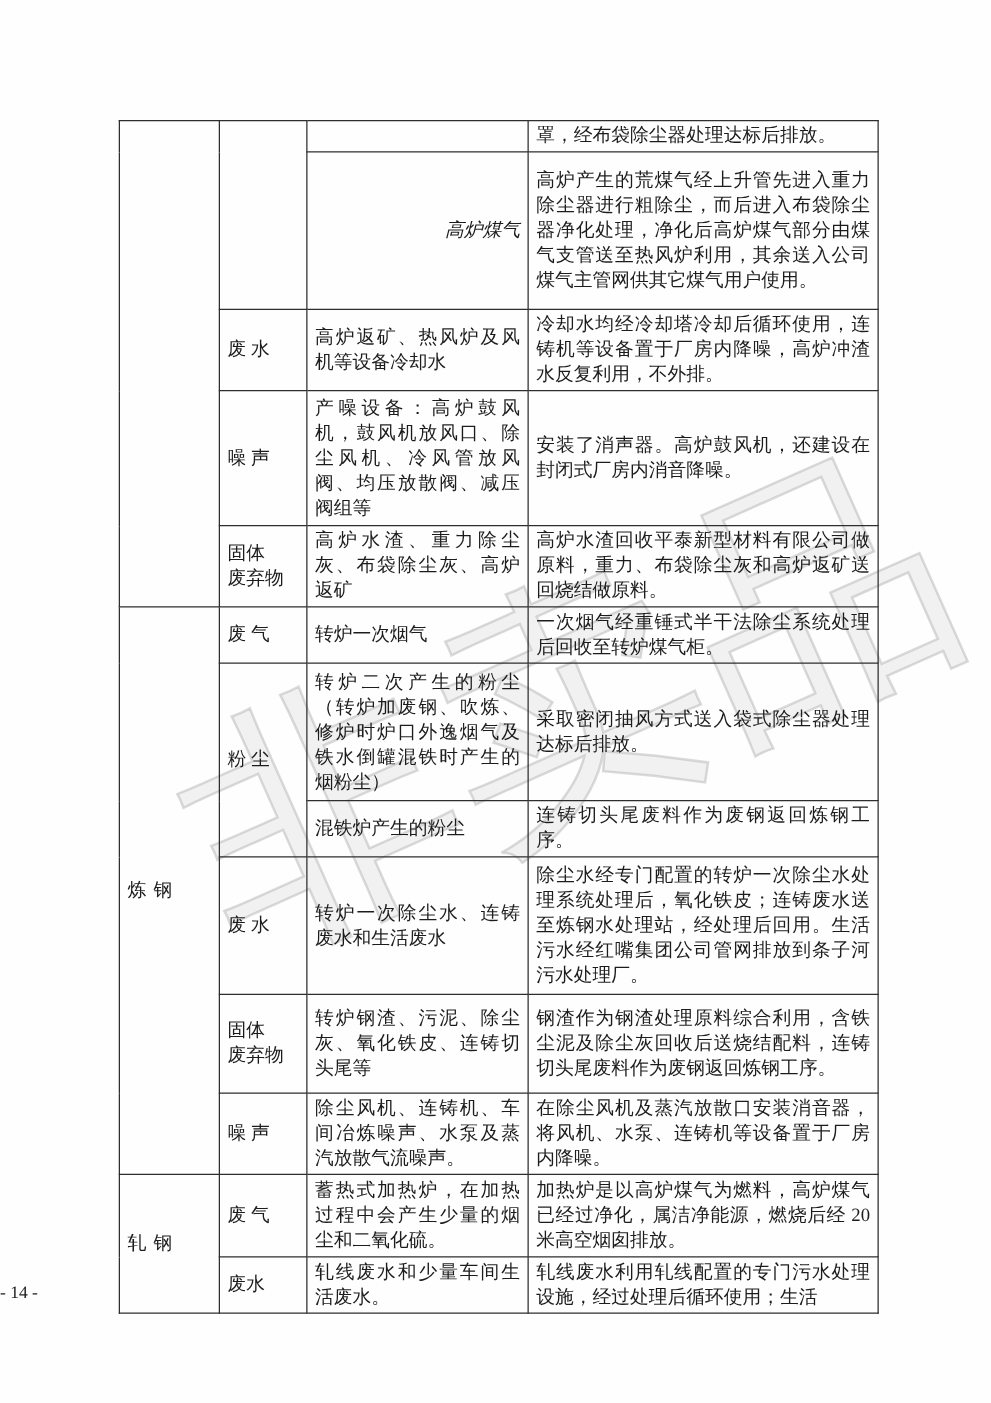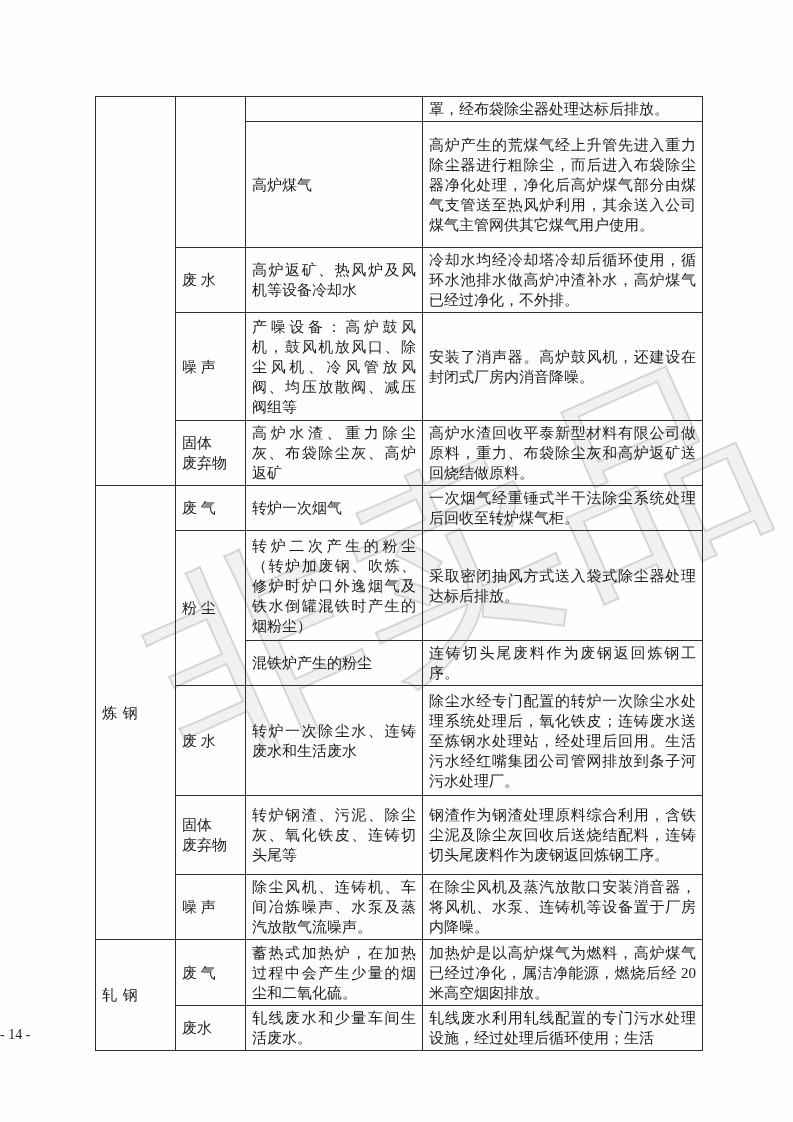--- a/index.html
+++ b/index.html
@@ -56,21 +56,22 @@
     letter-spacing: 1px;
   }
   td.cat {
     text-align: left;
     white-space: pre-line;
   }
   td.src {
     text-align: justify;
   }
   td.src.center {
-    text-align: left;
+    text-align: right;
+    font-style: italic;
   }
   td.mea {
     text-align: justify;
     margin-left: 40px;
   }
   .footer {
     position: absolute;
     top: 1027px;
     left: 0;
     width: 638px;
@@ -102,21 +103,21 @@
         <td class="src"></td>
         <td class="mea">罩，经布袋除尘器处理达标后排放。</td>
       </tr>
       <tr style="height:126px">
         <td class="src center">高炉煤气</td>
         <td class="mea">高炉产生的荒煤气经上升管先进入重力除尘器进行粗除尘，而后进入布袋除尘器净化处理，净化后高炉煤气部分由煤气支管送至热风炉利用，其余送入公司煤气主管网供其它煤气用户使用。</td>
       </tr>
       <tr style="height:62px">
         <td class="cat">废 水</td>
         <td class="src">高炉返矿、热风炉及风机等设备冷却水</td>
-        <td class="mea">冷却水均经冷却塔冷却后循环使用，循环水池排水做高炉冲渣补水，高炉煤气已经过净化，不外排。</td>
+        <td class="mea">冷却水均经冷却塔冷却后循环使用，连铸机等设备置于厂房内降噪，高炉冲渣水反复利用，不外排。</td>
       </tr>
       <tr style="height:108px">
         <td class="cat">噪 声</td>
         <td class="src">产噪设备：高炉鼓风机，鼓风机放风口、除尘风机、冷风管放风阀、均压放散阀、减压阀组等</td>
         <td class="mea">安装了消声器。高炉鼓风机，还建设在封闭式厂房内消音降噪。</td>
       </tr>
       <tr style="height:57px">
         <td class="cat">固体
 废弃物</td>
         <td class="src">高炉水渣、重力除尘灰、布袋除尘灰、高炉返矿</td>

